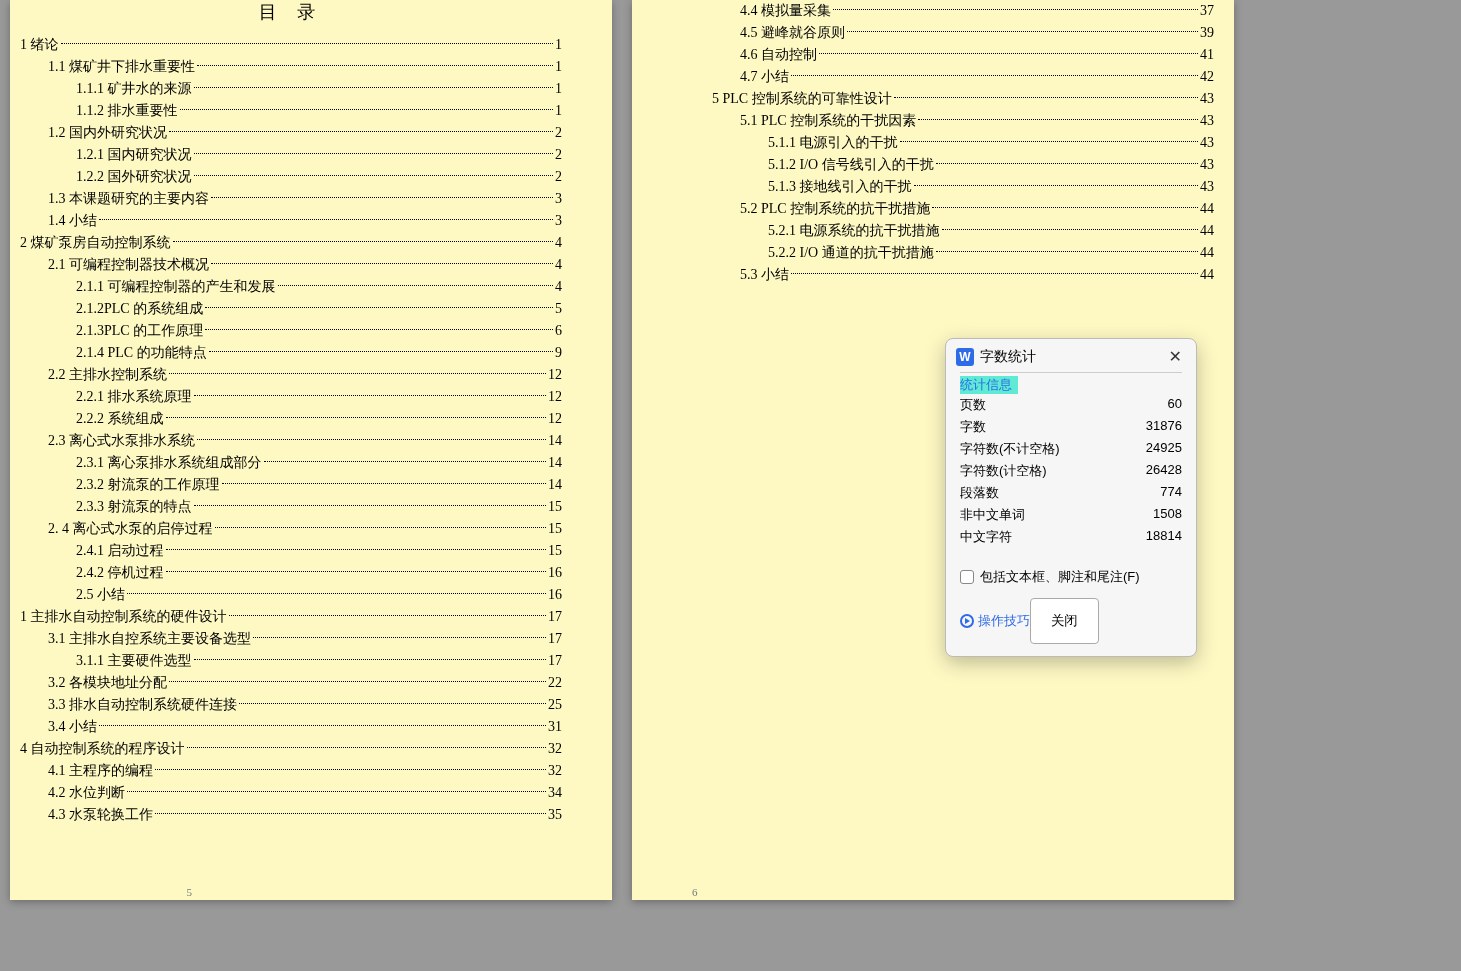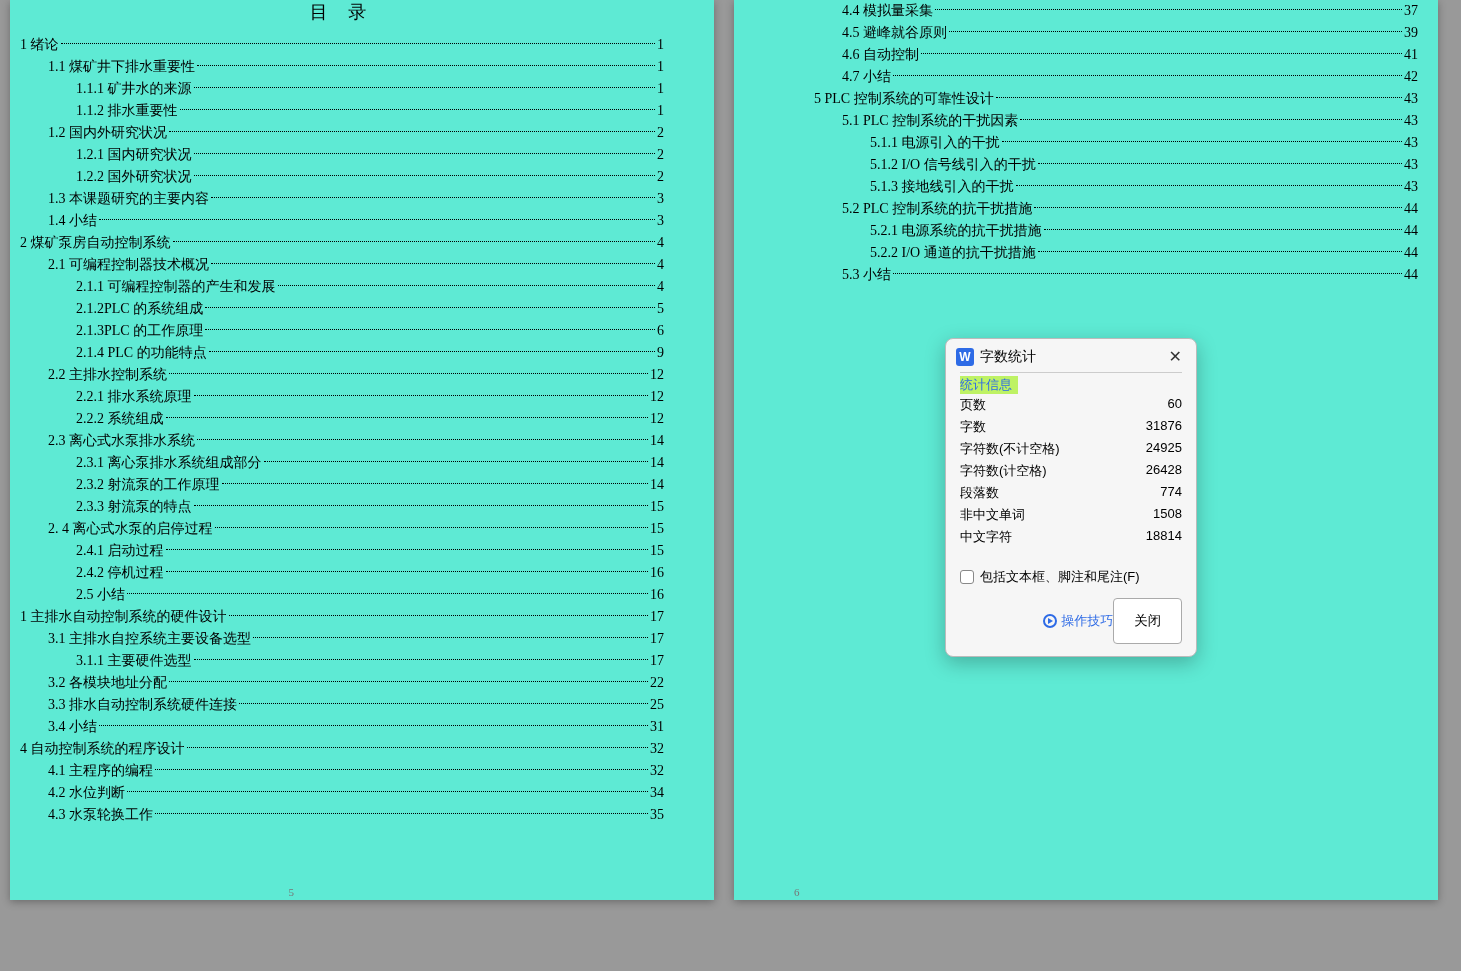--- a/index.html
+++ b/index.html
@@ -13,22 +13,22 @@
     overflow: hidden;
     position: relative;
   }
   .page-container {
     display: flex;
     gap: 20px;
     padding: 0 10px;
     height: 100%;
   }
   .page {
-    background: #5eead4;
-    width: 704px;
+    background: #fef9c3;
+    width: 602px;
     height: 900px;
     padding: 0 50px 20px 10px;
     box-shadow: 0 2px 8px rgba(0,0,0,.3);
     position: relative;
   }
   .page-left { margin-right: 0; }
   .page-right { margin-left: 0; padding-left: 80px; padding-right: 20px; }
   .toc-title {
     text-align: center;
     font-size: 18px;
@@ -103,21 +103,21 @@
   }
   .dlg-fieldset {
     border-top: 1px solid #ccc;
     padding-top: 4px;
     margin-bottom: 6px;
   }
   .dlg-legend {
     color: #2e6be6;
     font-size: 13px;
     margin-top: -12px;
-    background: #bef264;
+    background: #5eead4;
     padding-right: 6px;
     display: inline-block;
   }
   .stat-row {
     display: flex;
     justify-content: space-between;
     padding: 2px 0;
   }
   .chk-row {
     display: flex;
@@ -126,21 +126,21 @@
     padding: 8px 14px 4px 14px;
   }
   .chk {
     width: 14px; height: 14px;
     border: 1px solid #888;
     border-radius: 3px;
     background: #fff;
   }
   .dlg-footer {
     display: flex;
-    justify-content: flex-end;
+    justify-content: flex-start;
     align-items: center;
     padding: 8px 14px 12px 14px;
   }
   .tips {
     color: #2e6be6;
     display: flex;
     align-items: center;
     gap: 4px;
     cursor: pointer;
   }

